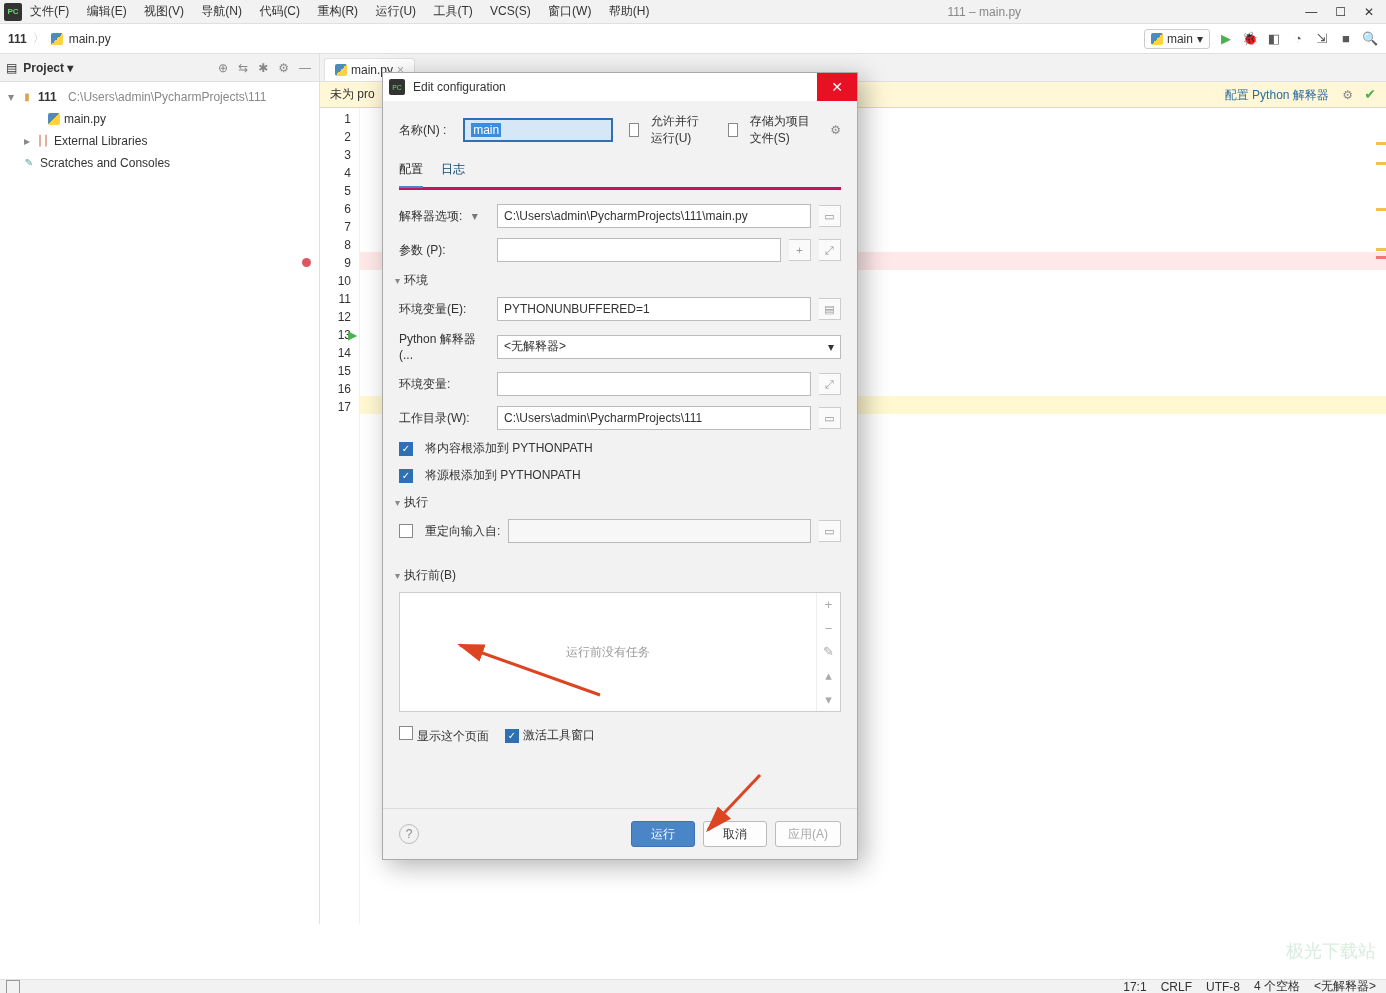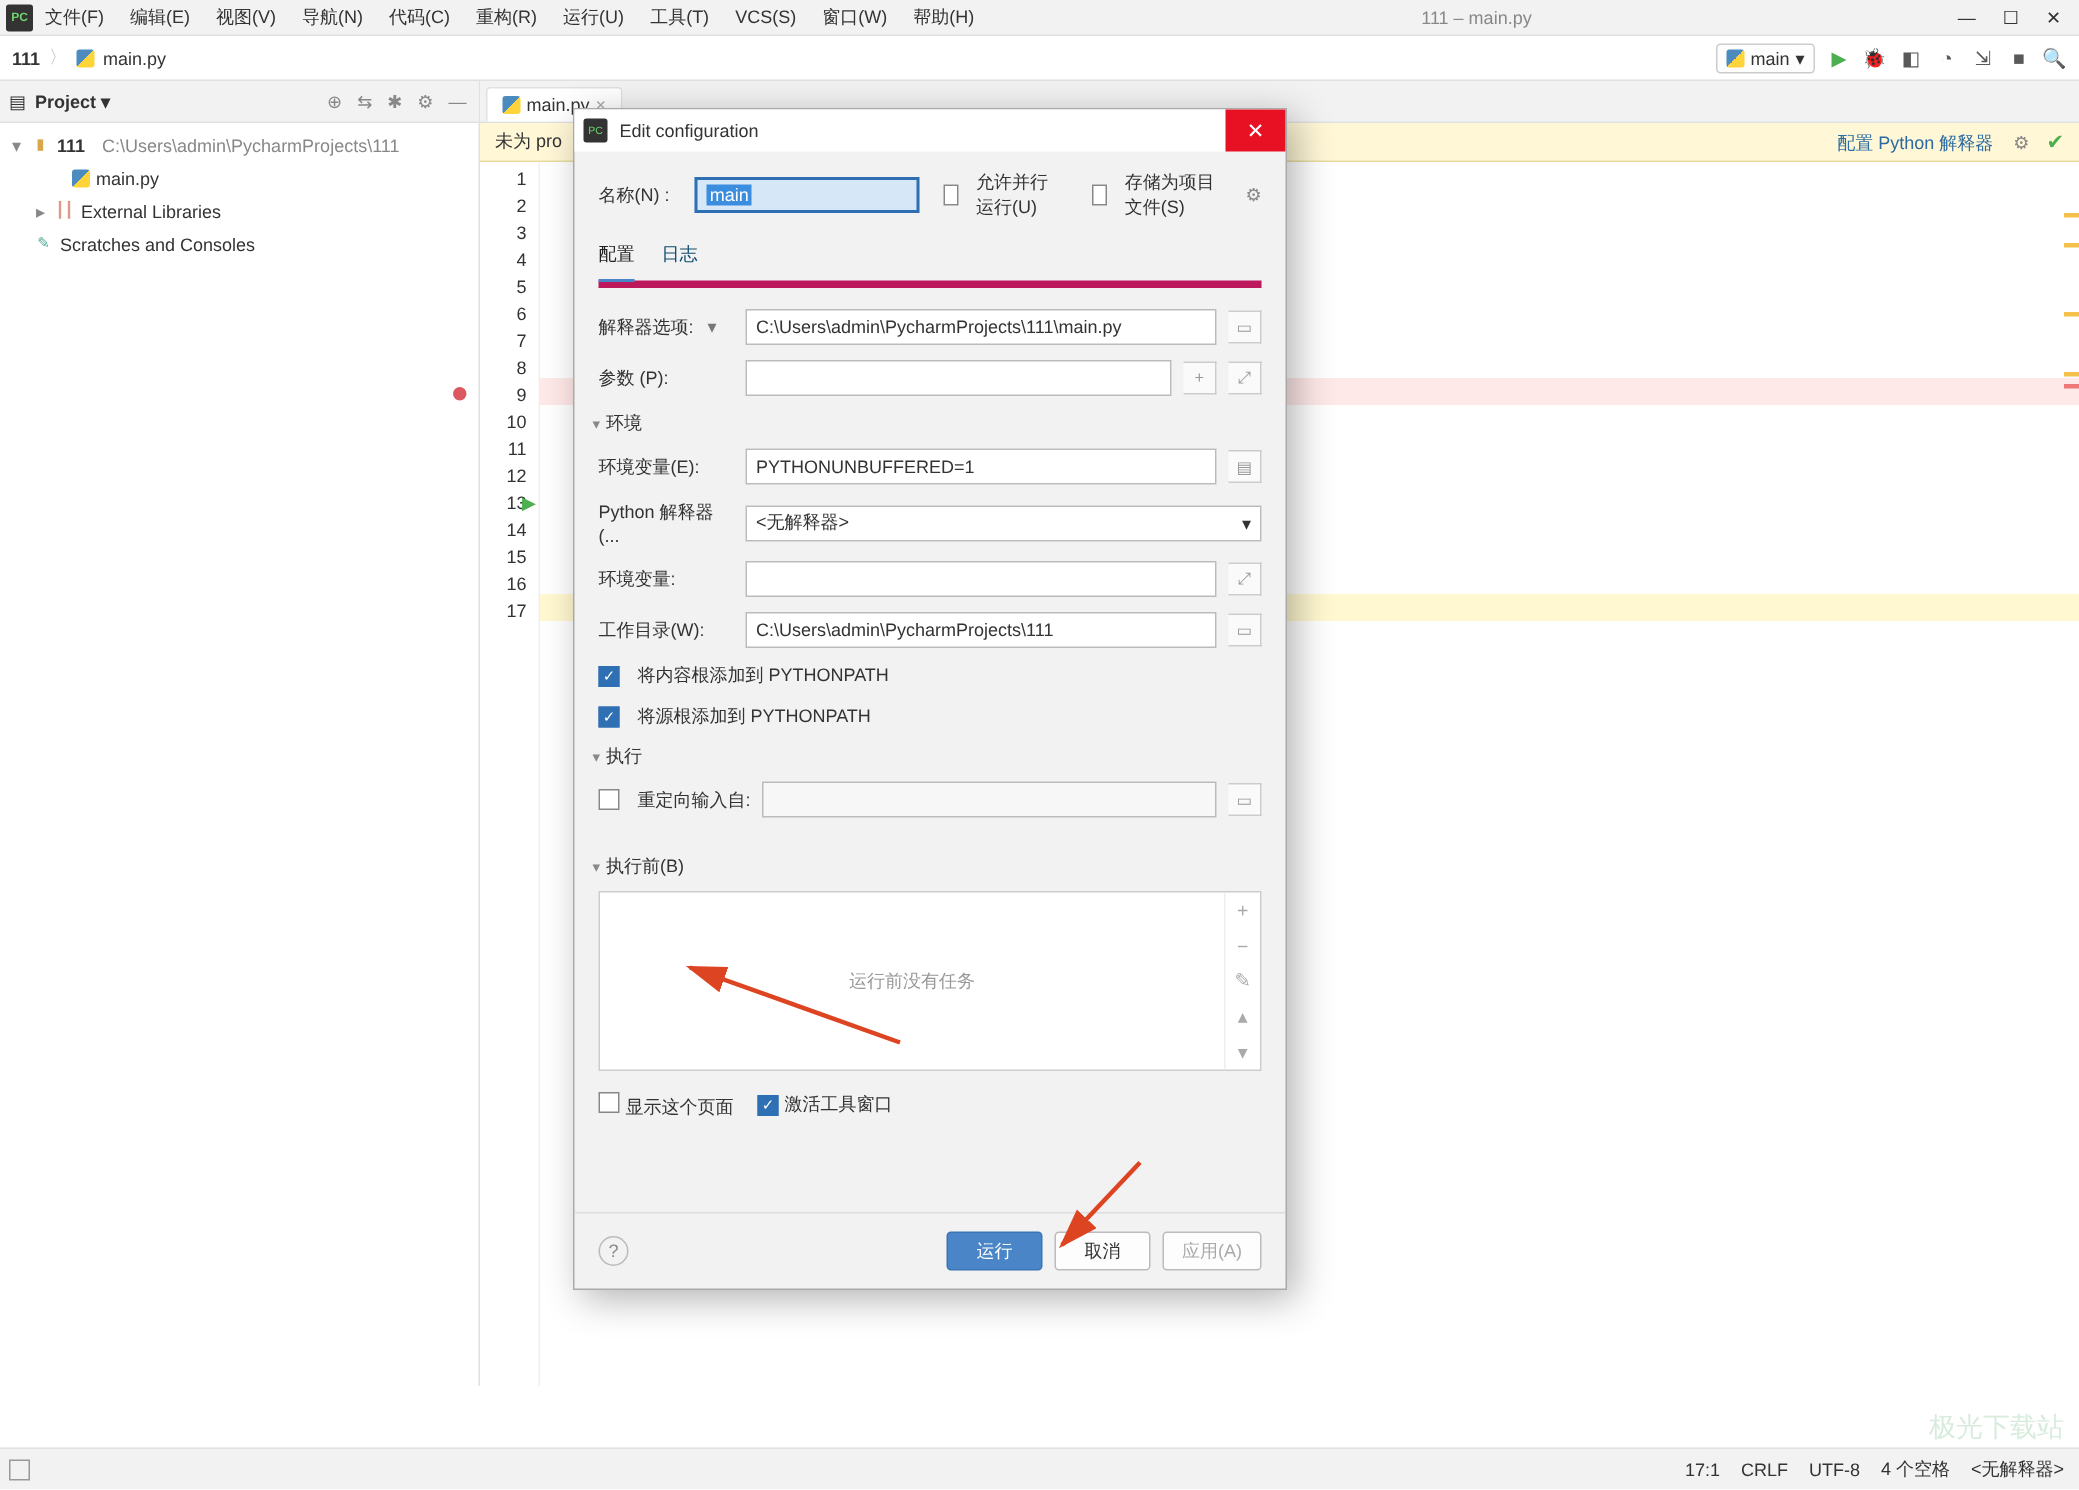--- a/index.html
+++ b/index.html
@@ -38,49 +38,49 @@
 .gear-ico{color:#888;cursor:pointer;margin-left:10px}
 .green-check{color:#4caf50;font-size:14px;margin-left:8px}
 .code-body{display:flex;flex:1;background:#fff;position:relative}
 .gutter{width:40px;text-align:right;color:#aaa;padding:2px 8px 0 0;line-height:18px;background:#fff;border-right:1px solid #f0f0f0}
 .gutter .bp{position:relative}
 .gutter .bp::after{content:"";position:absolute;left:-18px;top:4px;width:9px;height:9px;background:#db5860;border-radius:50%}
 .gutter .play-gut{color:#4caf50;position:absolute;left:28px}
 .code-lines{flex:1}
 .hl-pink{background:#ffe8e8;height:18px}
 .hl-yel{background:#fff8d0;height:18px}
-.statusbar{position:absolute;bottom:0;left:0;right:0;height:28px;background:#f2f2f2;border-top:1px solid #e0e0e0;display:flex;align-items:center;justify-content:flex-end;padding:0 10px;gap:14px;color:#666;font-size:11px}
+.statusbar{position:absolute;bottom:0;left:0;right:0;height:14px;background:#f2f2f2;border-top:1px solid #e0e0e0;display:flex;align-items:center;justify-content:flex-end;padding:0 10px;gap:14px;color:#666;font-size:11px}
 .statusbar .left{position:absolute;left:6px;display:flex;align-items:center}
 .sq{width:14px;height:14px;border:1px solid #999;margin-right:2px}
 
 .dialog{position:absolute;left:382px;top:72px;width:476px;height:788px;background:#f2f2f2;border:1px solid #aaa;box-shadow:6px 6px 24px rgba(0,0,0,.3);display:flex;flex-direction:column}
 .dialog .dtitle{height:28px;background:#fff;display:flex;align-items:center;padding:0 0 0 6px}
 .dialog .dtitle .logo{width:16px;height:16px;background:#333;color:#6fd66f;font-size:7px;display:flex;align-items:center;justify-content:center;border-radius:2px;margin-right:8px}
 .dialog .dtitle .t{flex:1}
 .dialog .dtitle .dclose{width:40px;height:28px;background:#e81123;color:#fff;display:flex;align-items:center;justify-content:center;cursor:pointer;font-size:14px}
 .dialog .dbody{flex:1;padding:12px 16px;overflow:auto}
 .frow{display:flex;align-items:center;margin-bottom:10px;gap:8px}
 .flabel{width:90px;color:#333}
 .finput{flex:1;height:24px;border:1px solid #bbb;background:#fff;padding:0 6px;display:flex;align-items:center}
 .sel-input{border:2px solid #2f6fb3;background:#d6e7f7}
 .sel-input span{background:#3b8de0;color:#fff;padding:0 2px}
 .chk{width:14px;height:14px;border:1px solid #888;background:#fff;display:inline-flex;align-items:center;justify-content:center;margin-right:4px;cursor:pointer}
 .chk.on{background:#2f6fb3;border-color:#2f6fb3;color:#fff;font-size:10px}
-.dtabs{display:flex;gap:18px;margin:6px 0 14px 0;border-bottom:5px solid #be185d}
+.dtabs{display:flex;gap:18px;margin:6px 0 14px 0;border-bottom:3px solid #be185d}
 .dtab{padding:4px 0 8px;cursor:pointer;color:#0c4a6e}
 .dtab.active{color:#222;border-bottom:2px solid #4a86c7;margin-bottom:-1px}
 .sect-head{display:flex;align-items:center;gap:4px;color:#555;margin:8px 0 8px -4px;cursor:pointer}
 .sect-head .tri{color:#888;font-size:10px}
 .field-ico{width:22px;height:22px;border:1px solid #ccc;border-left:none;background:#fafafa;display:flex;align-items:center;justify-content:center;color:#999;cursor:pointer;font-size:11px}
 .dropdown-tri{padding:0 6px;color:#777}
 .before-box{border:1px solid #ccc;background:#fff;height:120px;display:flex;margin-top:6px}
 .before-box .msg{flex:1;display:flex;align-items:center;justify-content:center;color:#999}
 .before-box .side{width:24px;border-left:1px solid #eee;display:flex;flex-direction:column}
 .before-box .side div{flex:1;display:flex;align-items:center;justify-content:center;color:#aaa;cursor:pointer;font-size:13px}
-.dfoot-chk{display:flex;align-items:flex-start;gap:16px;margin-top:14px}
+.dfoot-chk{display:flex;align-items:center;gap:16px;margin-top:14px}
 .dbuttons{display:flex;justify-content:flex-end;align-items:center;gap:8px;padding:12px 16px;border-top:1px solid #ddd}
 .dbuttons .help{width:20px;height:20px;border:1px solid #bbb;border-radius:50%;display:flex;align-items:center;justify-content:center;color:#888;margin-right:auto;cursor:pointer}
 .btn{min-width:64px;height:26px;border:1px solid #bbb;background:#fdfdfd;border-radius:3px;cursor:pointer;padding:0 12px}
 .btn.primary{background:#4a86c7;border-color:#3b74b3;color:#fff}
 .btn.disabled{color:#aaa}
 .arrow{position:absolute;pointer-events:none}
 .watermark{position:absolute;right:10px;bottom:30px;color:#bfe0c9;font-size:18px;opacity:.6;}
 .side-stripe{position:absolute;right:0;top:0;width:10px;height:100%}
 .side-stripe .m{position:absolute;right:0;width:10px;height:3px}
 </style>

